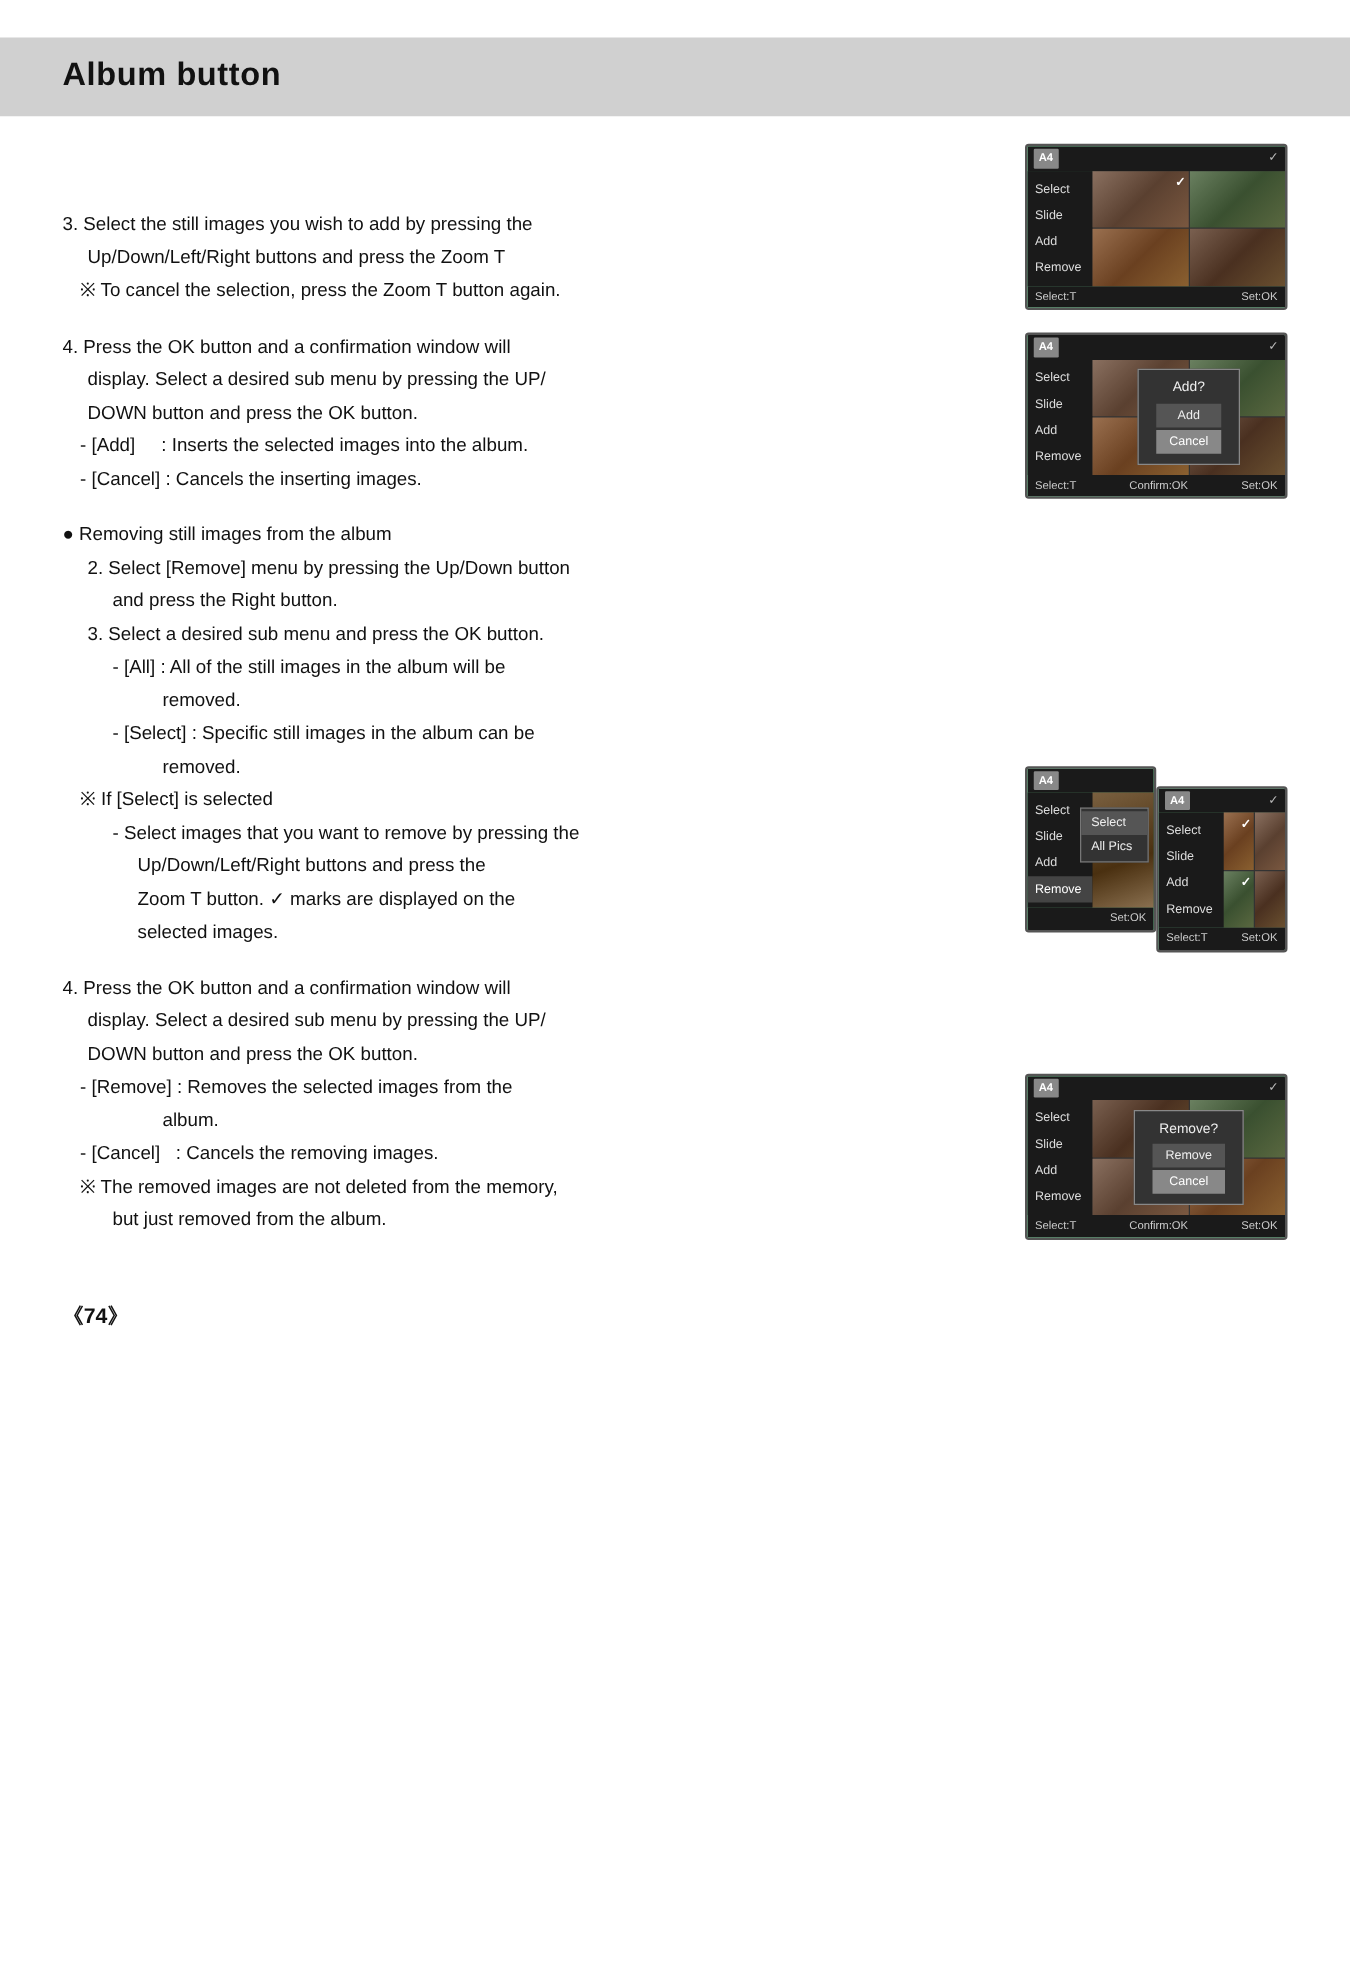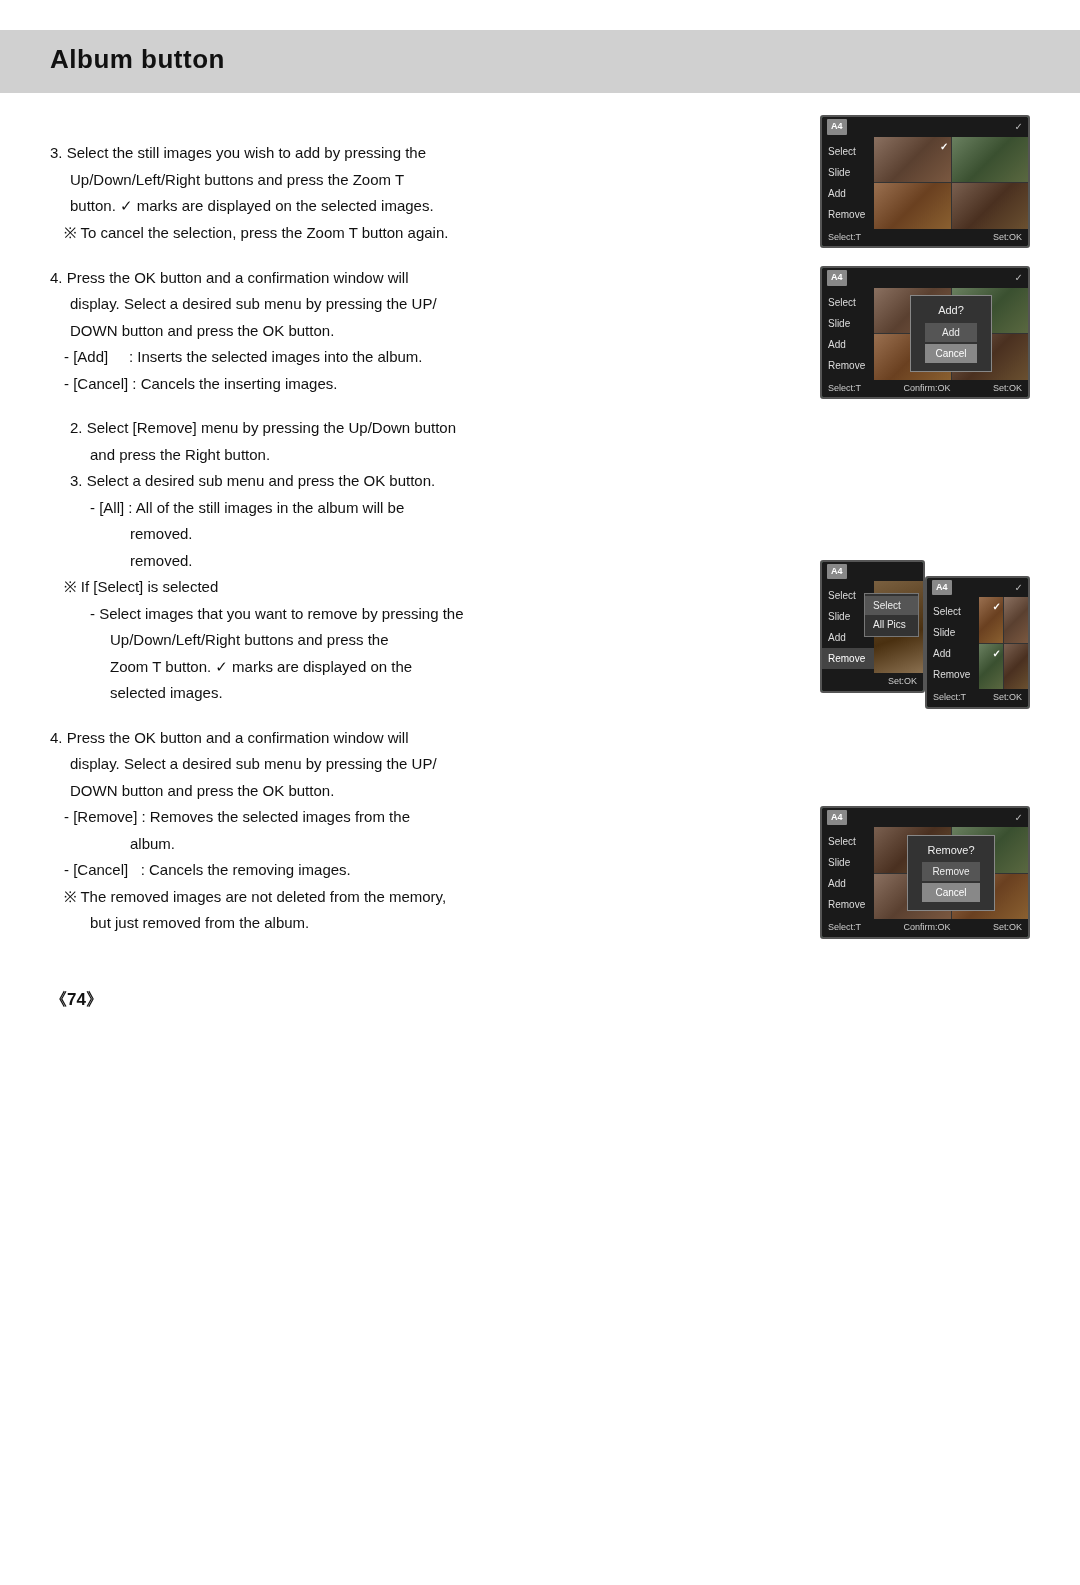--- a/index.html
+++ b/index.html
@@ -205,21 +205,20 @@
 <body>
 
 <h1>Album button</h1>
 
 <div class="content-area">
 
   <div class="section">
     <div class="text-col">
       <p>3. Select the still images you wish to add by pressing the</p>
       <p class="indent">Up/Down/Left/Right buttons and press the Zoom T</p>
-      <p class="indent">button. ✓ marks are displayed on the selected images.</p>
       <p class="note indent">To cancel the selection, press the Zoom T button again.</p>
     </div>
     <div class="screen-col">
 
       <div class="camera-screen">
         <div class="screen-inner">
           <div class="screen-top-bar">
             <span class="a4-badge">A4</span>
             <span class="screen-icon">✓</span>
           </div>
@@ -291,25 +290,27 @@
             <span>Confirm:OK</span>
             <span>Set:OK</span>
           </div>
         </div>
       </div>
     </div>
   </div>
 
   <div class="section">
     <div class="text-col">
+      <p>● Removing still images from the album</p>
       <p class="indent">2. Select [Remove] menu by pressing the Up/Down button</p>
       <p class="indent2">and press the Right button.</p>
       <p class="indent">3. Select a desired sub menu and press the OK button.</p>
       <p class="indent2">- [All] : All of the still images in the album will be</p>
       <p style="padding-left:80px;">removed.</p>
+      <p class="indent2">- [Select] : Specific still images in the album can be</p>
       <p style="padding-left:80px;">removed.</p>
       <p class="indent note">If [Select] is selected</p>
       <p class="indent2">- Select images that you want to remove by pressing the</p>
       <p style="padding-left:60px;">Up/Down/Left/Right buttons and press the</p>
       <p style="padding-left:60px;">Zoom T button. ✓ marks are displayed on the</p>
       <p style="padding-left:60px;">selected images.</p>
     </div>
     <div class="screen-col">
 
       <div class="camera-screen" style="position:relative;">

